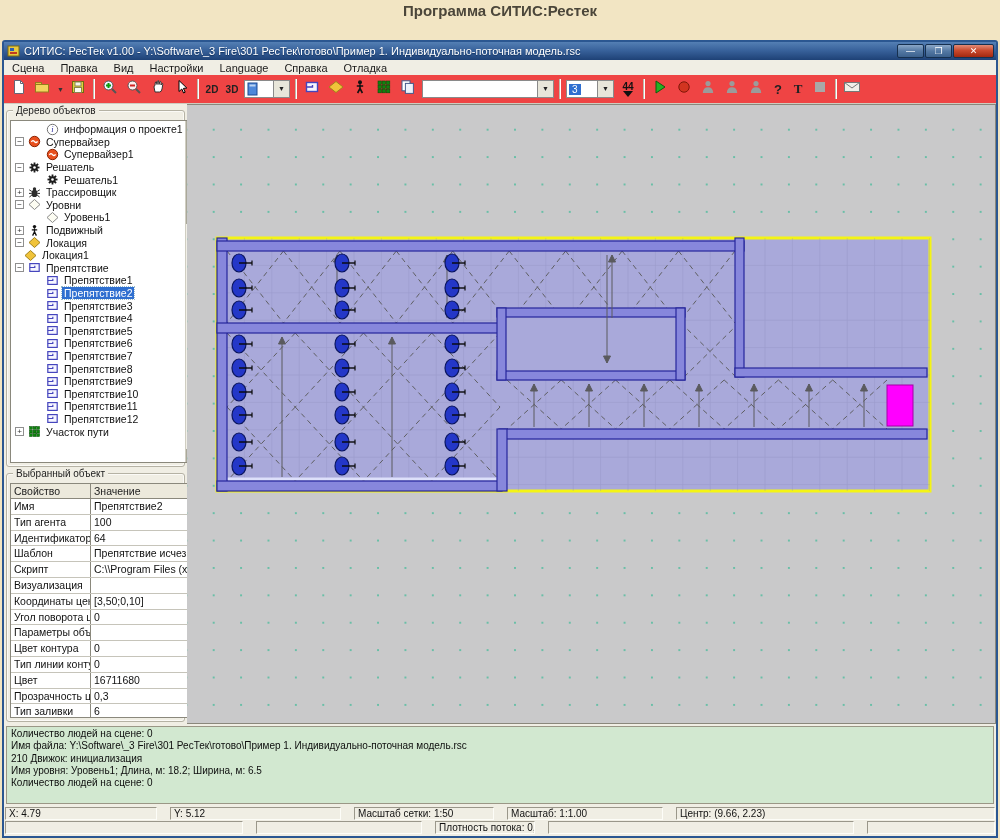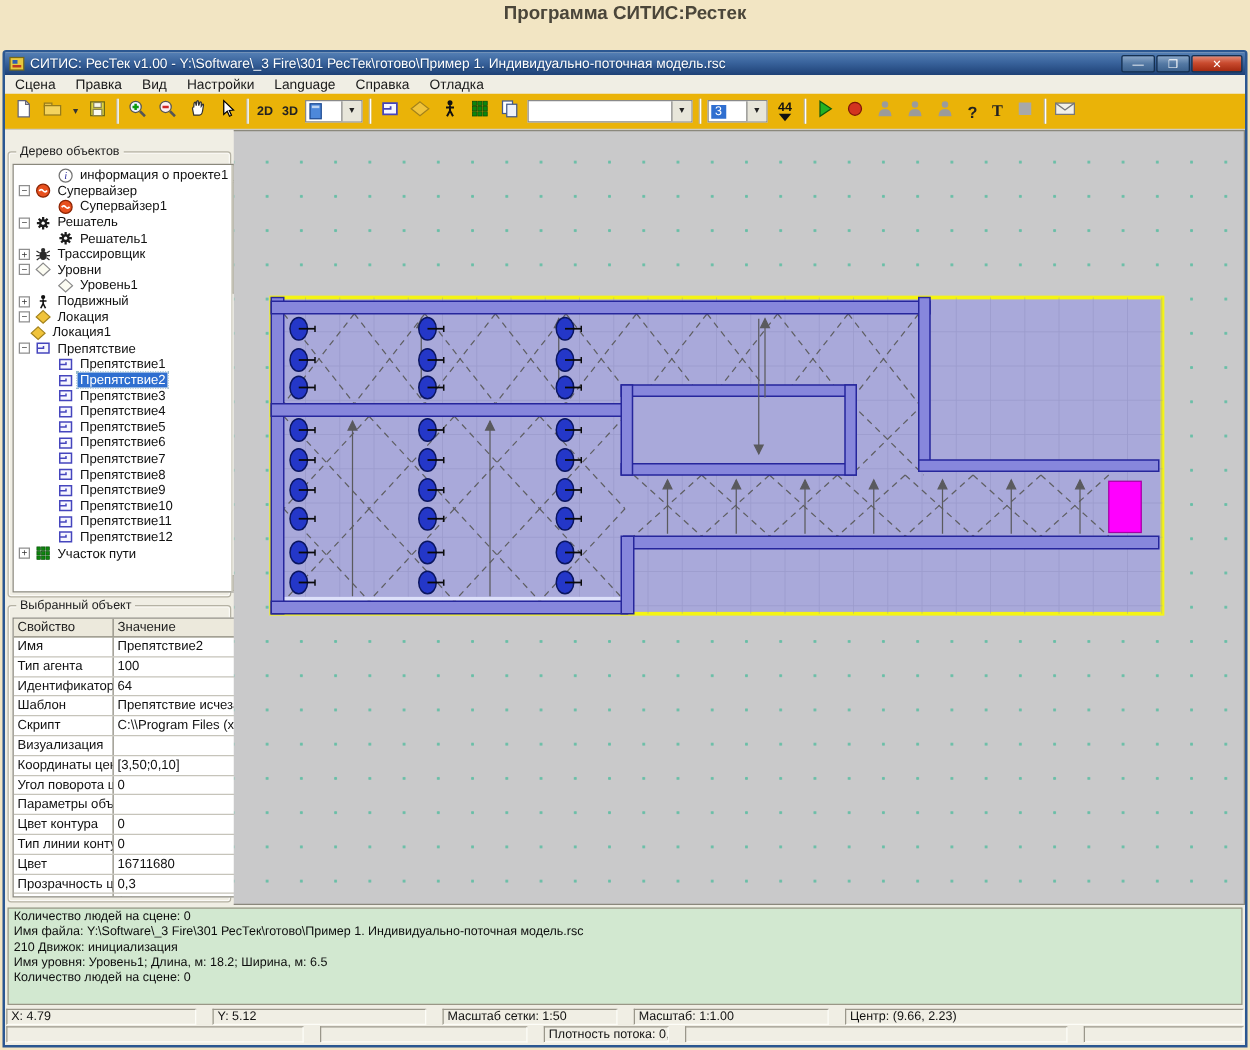--- a/index.html
+++ b/index.html
@@ -12,34 +12,34 @@
   .appwin{position:absolute;left:2px;top:40px;width:996px;height:798px;border:2px solid #2b5791;border-radius:3px 3px 0 0;background:#f0eee4;box-sizing:border-box;display:flex;flex-direction:column;}
   .titlebar{height:18px;background:linear-gradient(#547fb4,#39639c 45%,#1e4176);display:flex;align-items:center;padding:0 2px;color:#fff;font-size:11px;flex:0 0 auto;}
   .titlebar .appicon{width:14px;height:14px;margin:0 3px 0 1px;flex:0 0 auto;}
   .titlebar .ttext{flex:1 1 auto;white-space:nowrap;overflow:hidden;text-shadow:0 1px 1px #10305c;}
   .winbtns{display:flex;gap:1px;flex:0 0 auto;}
   .winbtn{width:27px;height:14px;border:1px solid #16304f;border-radius:2px;background:linear-gradient(#8ba7c7,#5479a4 50%,#3c618d);color:#fff;font-size:9px;line-height:12px;text-align:center;box-sizing:border-box;}
   .winbtn.close{width:41px;background:linear-gradient(#e38b77,#c94b2f 45%,#a3280f);}
   
   .menubar{height:15px;display:flex;align-items:center;background:#f0eee4;font-size:11px;color:#1a1a1a;flex:0 0 auto;}
   .menubar span{padding:0 8px;}
-  .toolbar{height:28px;display:flex;align-items:center;background:#eab308;border-bottom:1px solid #cfccc0;padding:0 3px;flex:0 0 auto;}
+  .toolbar{height:28px;display:flex;align-items:center;background:#ef4444;border-bottom:1px solid #cfccc0;padding:0 3px;flex:0 0 auto;}
   .tbtn{width:24px;height:22px;display:flex;align-items:center;justify-content:center;border:1px solid transparent;border-radius:2px;box-sizing:border-box;}
   .tbtn.text{font-size:10px;font-weight:bold;color:#222;width:20px;}
   .tsep{width:1px;height:20px;background:#bdbaac;border-right:1px solid #fff;margin:0 3px;}
   .combo{height:18px;background:#fff;border:1px solid #8a8a8a;display:flex;align-items:center;box-sizing:border-box;margin:0 2px;}
   .combo .cval{flex:1 1 auto;font-size:10px;padding:0 2px;display:flex;align-items:center;height:100%;}
   .combo .cbtn{width:15px;height:100%;background:#e8e6da;border-left:1px solid #8a8a8a;font-size:7px;line-height:16px;text-align:center;color:#222;}
   .stack44{display:flex;flex-direction:column;align-items:center;line-height:9px;font-size:10px;font-weight:bold;color:#111;}
   .stack44 .tri{width:0;height:0;border-left:5px solid transparent;border-right:5px solid transparent;border-top:6px solid #111;}
   .gray{color:#8f8f8f;}
   
   .main{flex:1 1 auto;display:flex;min-height:0;}
   .leftpanel{width:183px;flex:0 0 auto;display:flex;flex-direction:column;padding:1px 2px 2px 2px;box-sizing:border-box;}
-  .groupbox{position:relative;border:1px solid #b5b2a4;border-radius:3px;box-shadow:inset 0 0 0 1px #fbfaf6;margin-top:16px;padding:9px 3px 3px 3px;box-sizing:border-box;}
+  .groupbox{position:relative;border:1px solid #b5b2a4;border-radius:3px;box-shadow:inset 0 0 0 1px #fbfaf6;margin-top:5px;padding:9px 3px 3px 3px;box-sizing:border-box;}
   .gb-title{position:absolute;top:-6px;left:6px;background:#f0eee4;padding:0 3px;font-size:10px;color:#222;}
   .tree-gb{height:357px;flex:0 0 auto;display:flex;}
   .prop-gb{flex:1 1 auto;margin-top:6px;display:flex;min-height:0;}
   .treewrap{flex:1;display:flex;border:1px solid #8a887c;background:#fff;min-height:0;}
   .tree{flex:1 1 auto;overflow:hidden;padding:2px 0 0 0;}
   .trow{display:flex;align-items:center;height:12.6px;font-size:10.5px;color:#111;white-space:nowrap;}
   .texp{width:9px;height:9px;border:1px solid #8f8f8f;background:#fff;font-size:8px;line-height:7px;text-align:center;color:#333;box-sizing:border-box;flex:0 0 auto;}
   .tspacer{width:13px;flex:0 0 auto;}
   .texp{margin-right:4px;}
   .ticon{width:13px;height:13px;margin-right:3px;flex:0 0 auto;}

